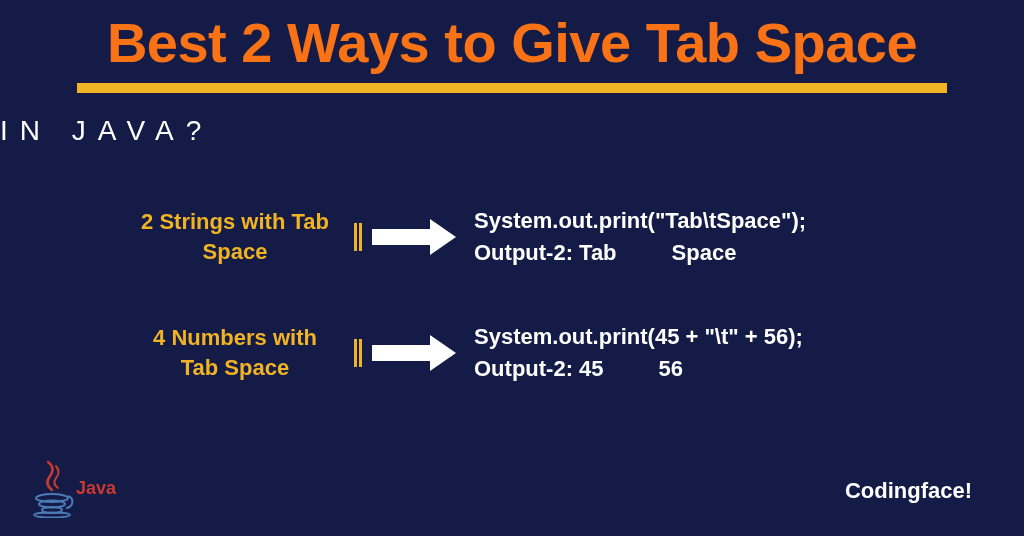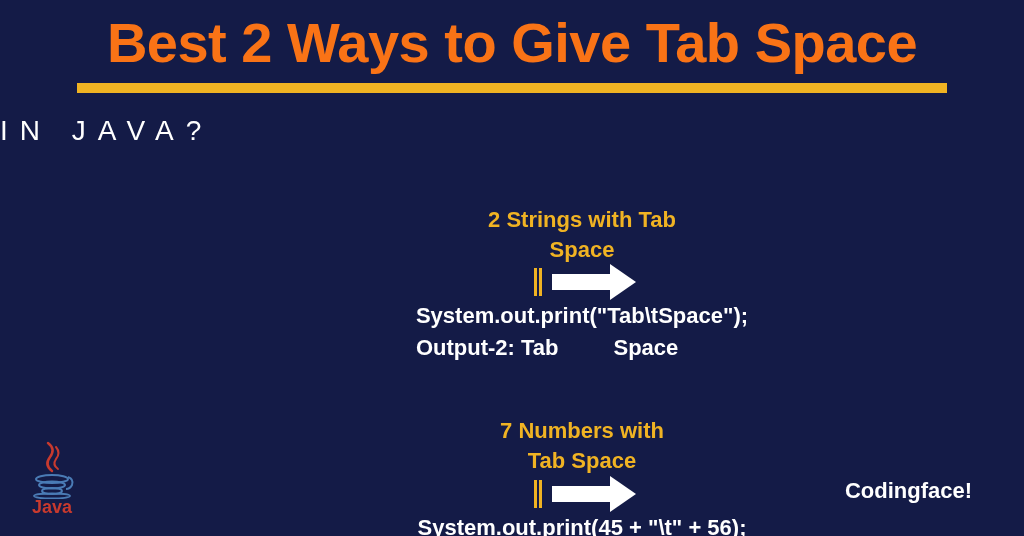--- a/index.html
+++ b/index.html
@@ -33,21 +33,20 @@
       letter-spacing: 12px;
     }
     .content {
       margin-top: 58px;
       padding-left: 140px;
     }
     .row {
       display: flex;
       align-items: center;
       margin-bottom: 52px;
-      flex-direction: column;
     }
     .label {
       color: #f0b323;
       font-size: 22px;
       font-weight: 700;
       text-align: center;
       width: 190px;
       line-height: 1.35;
     }
     .arrow-wrap {
@@ -74,21 +73,21 @@
       font-weight: 700;
       line-height: 1.45;
       white-space: pre;
       font-family: Arial, Helvetica, sans-serif;
     }
     .java-logo {
       position: absolute;
       left: 28px;
       bottom: 18px;
       display: flex;
-      flex-direction: column;
+      flex-direction: row;
       align-items: center;
     }
     .java-text {
       color: #c83a2e;
       font-size: 18px;
       font-weight: 700;
       margin-top: -2px;
     }
     .brand {
       position: absolute;
@@ -114,21 +113,21 @@
       <div class="tick"></div>
         <div class="tick2"></div>
       <div class="arrow-shaft"></div>
         <div class="arrow-head"></div>
     </div>
     <div class="code">System.out.print("Tab\tSpace");
 Output-2: Tab         Space</div>
   </div>
 
   <div class="row">
-    <div class="label">7 Numbers with
+    <div class="label">4 Numbers with
 Tab Space</div>
     <div class="arrow-wrap">
       <div class="tick"></div>
         <div class="tick2"></div>
       <div class="arrow-shaft"></div>
         <div class="arrow-head"></div>
     </div>
     <div class="code">System.out.print(45 + "\t" + 56);
 Output-2: 45         56</div>
   </div>

